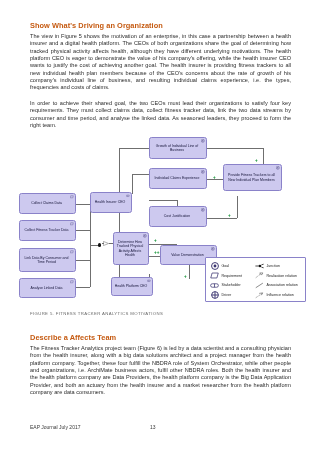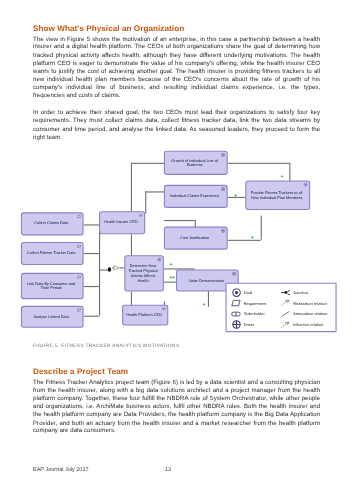--- a/index.html
+++ b/index.html
@@ -74,21 +74,21 @@
 
   
   .footer-left{position:absolute;left:30px;top:424px;font-size:5px;color:#3a3a3a;}
   .footer-page{position:absolute;left:150px;top:424px;font-size:5px;color:#3a3a3a;}
 </style>
 </head>
 <body>
 
 <div class="page">
 
-  <div class="h2">Show What's Physical an Organization</div>
+  <div class="h2">Show What's Driving an Organization</div>
 
   <div class="para" id="p1">The view in Figure 5 shows the motivation of an enterprise, in this case a partnership between a health insurer and a digital health platform.  The CEOs of both organizations share the goal of determining how tracked physical activity affects health, although they have different underlying motivations.  The health platform CEO is eager to demonstrate the value of his company's offering, while the health insurer CEO wants to justify the cost of achieving another goal. The health insurer is providing fitness trackers to all new individual health plan members because of the CEO's concerns about the rate of growth of his company's individual line of business, and resulting individual claims experience, i.e. the types, frequencies and costs of claims.</div>
 
   <div class="para" id="p2">In order to achieve their shared goal, the two CEOs must lead their organizations to satisfy four key requirements.  They must collect claims data, collect fitness tracker data, link the two data streams by consumer and time period, and analyse the linked data. As seasoned leaders, they proceed to form the right team.</div>
 
   <div class="figure">
 
     <div class="ln lnv" style="left:105px;top:14px;height:66px;"></div>
     <div class="ln lnh" style="left:105px;top:14px;width:30px;"></div>
     <div class="ln lnh" style="left:193px;top:14px;width:56px;"></div>
@@ -340,20 +340,20 @@
               <path d="M5.6 1.2 L10.4 0.5 L8.4 3.6" fill="none" stroke="#555" stroke-width="0.8"></path>
             </svg>
         </span>
         <span class="legend-lbl">Influence relation</span>
       </div>
     </div>
   </div>
 
   <div class="fig-caption">Figure 5. Fitness Tracker Analytics Motivations</div>
 
-  <div class="h2" style="top:333px;">Describe a Project Team</div>
+  <div class="h2" style="top:333px;">Describe a Affects Team</div>
 
   <div class="para" style="top:345px;">The Fitness Tracker Analytics project team (Figure 6) is led by a data scientist and a consulting physician from the health insurer, along with a big data solutions architect and a project manager from the health platform company.  Together, these four fulfill the NBDRA role of System Orchestrator, while other people and organizations, i.e. ArchiMate business actors, fulfil other NBDRA roles. Both the health insurer and the health platform company are Data Providers, the health platform company is the Big Data Application Provider, and both an actuary from the health insurer and a market researcher from the health platform company are data consumers.</div>
 
   <div class="footer-left">EAP Journal July 2017</div>
   <div class="footer-page">13</div>
 
 </div>
 
 </body></html>

